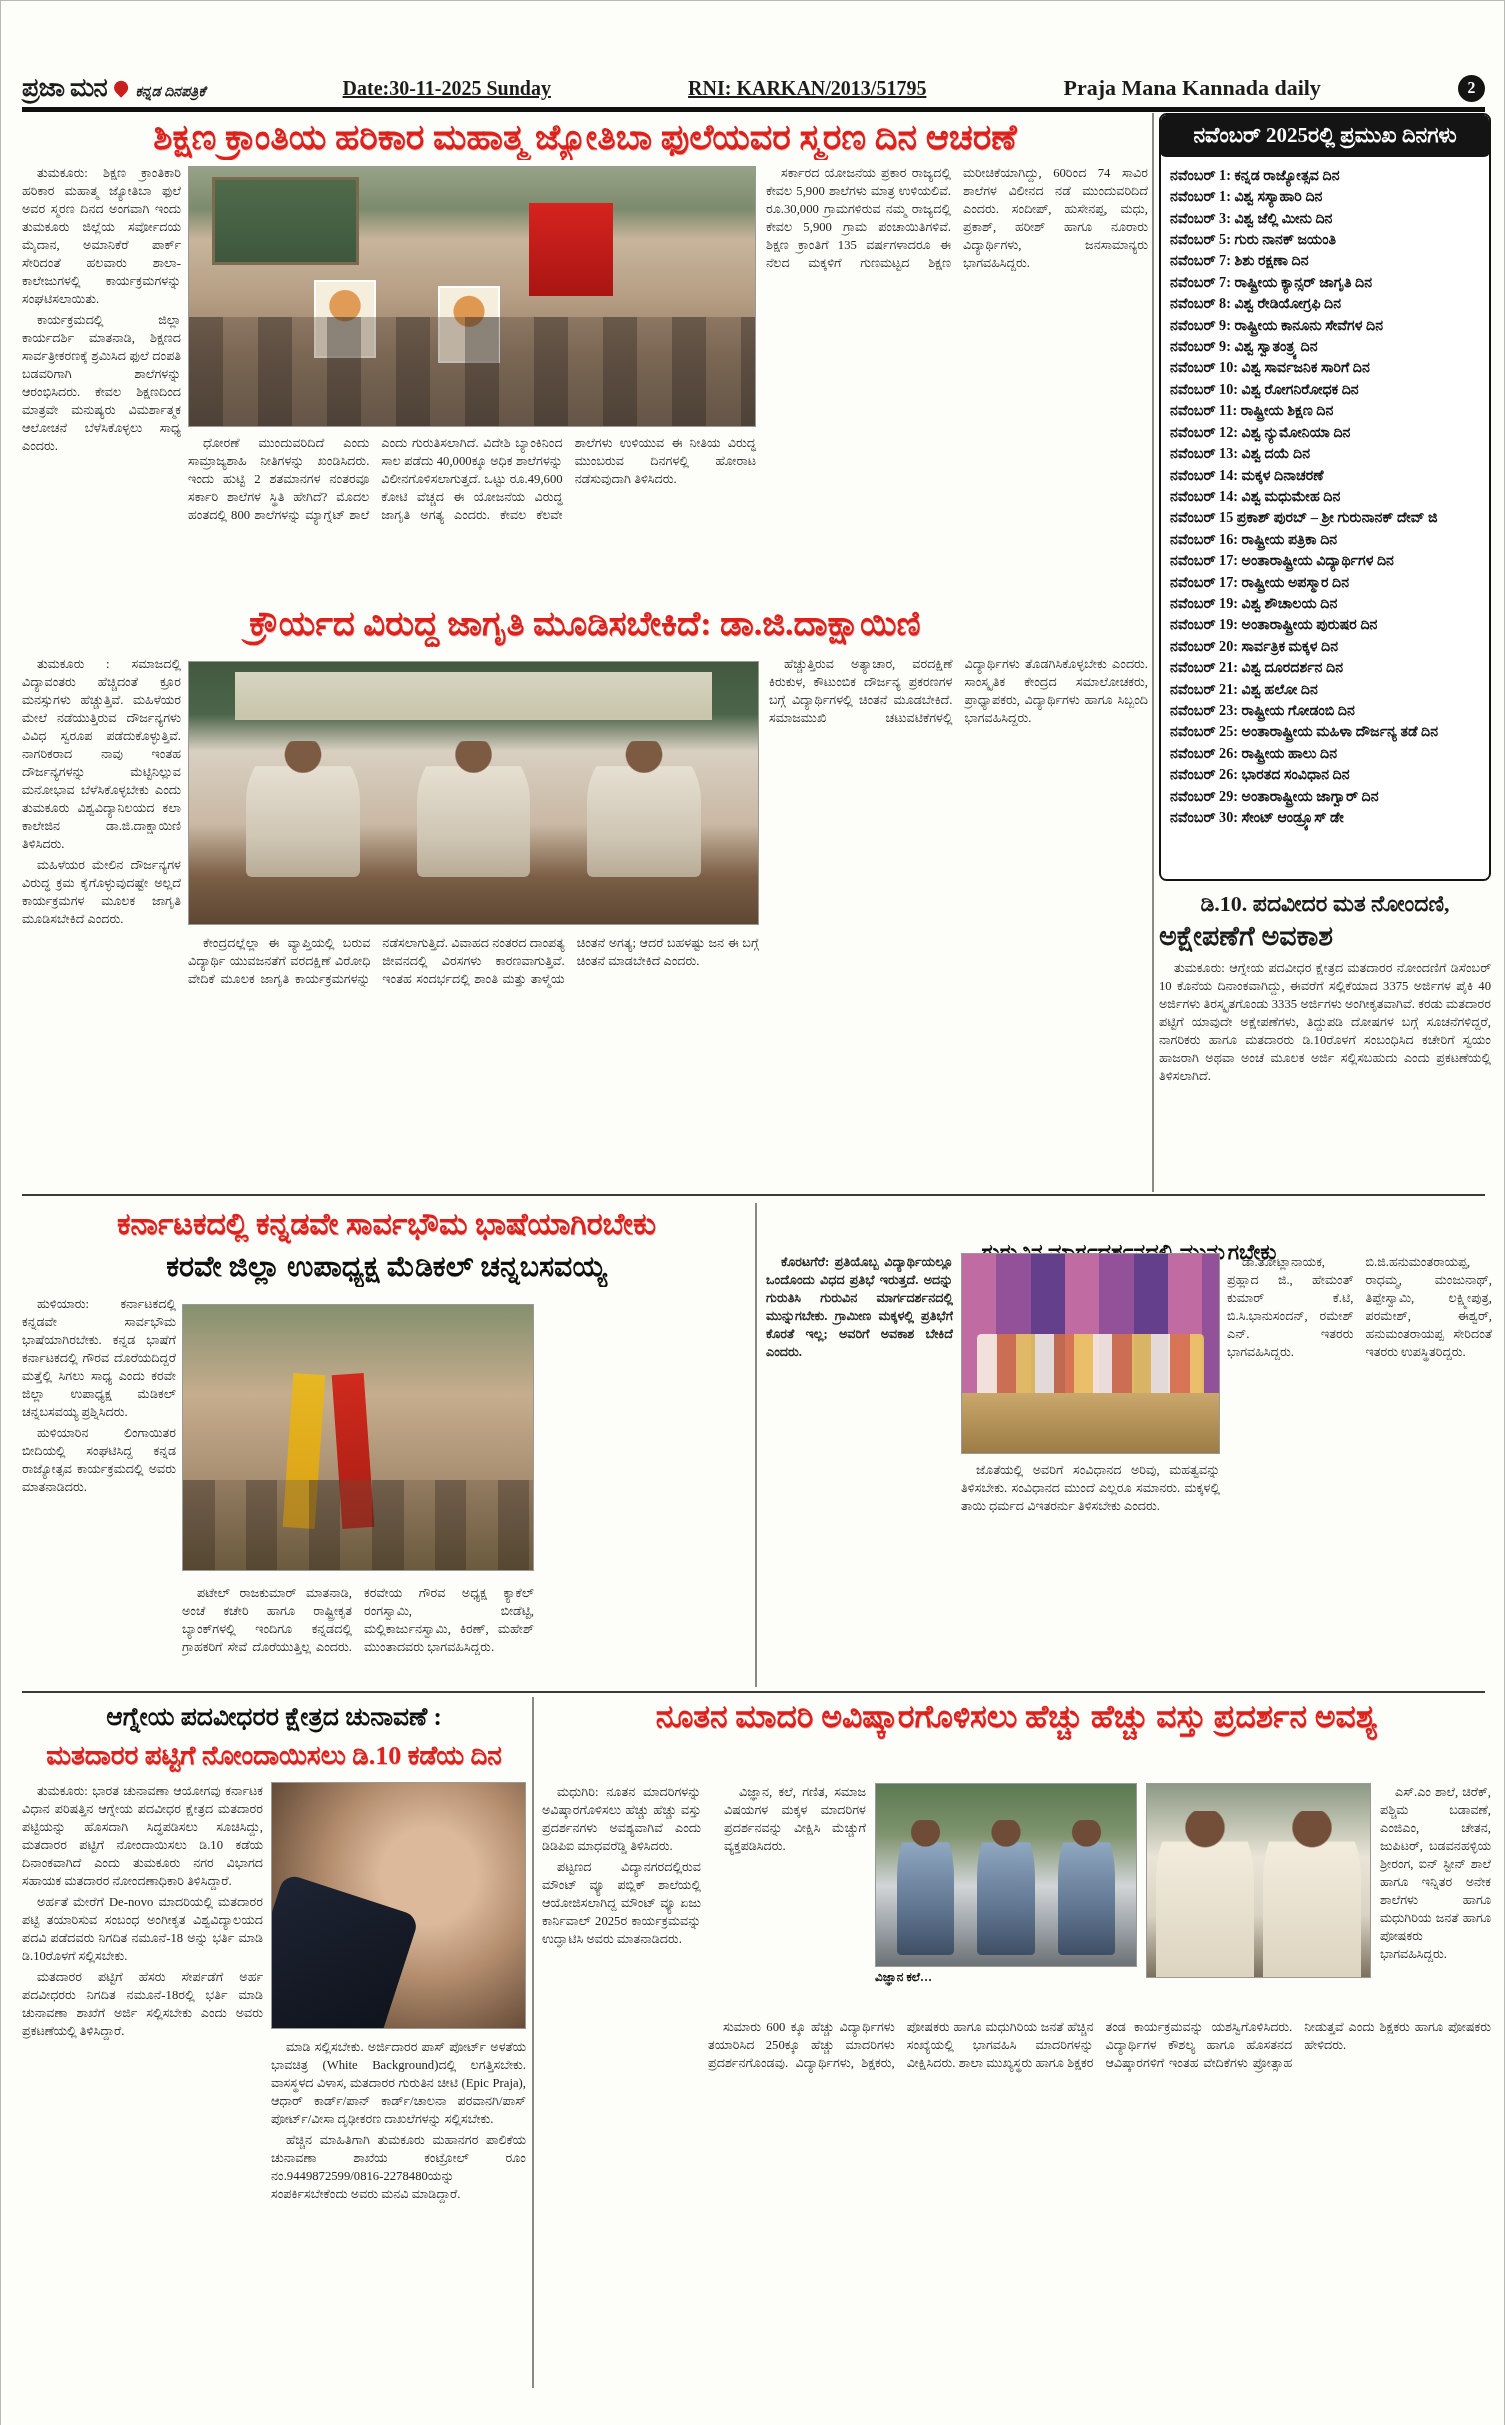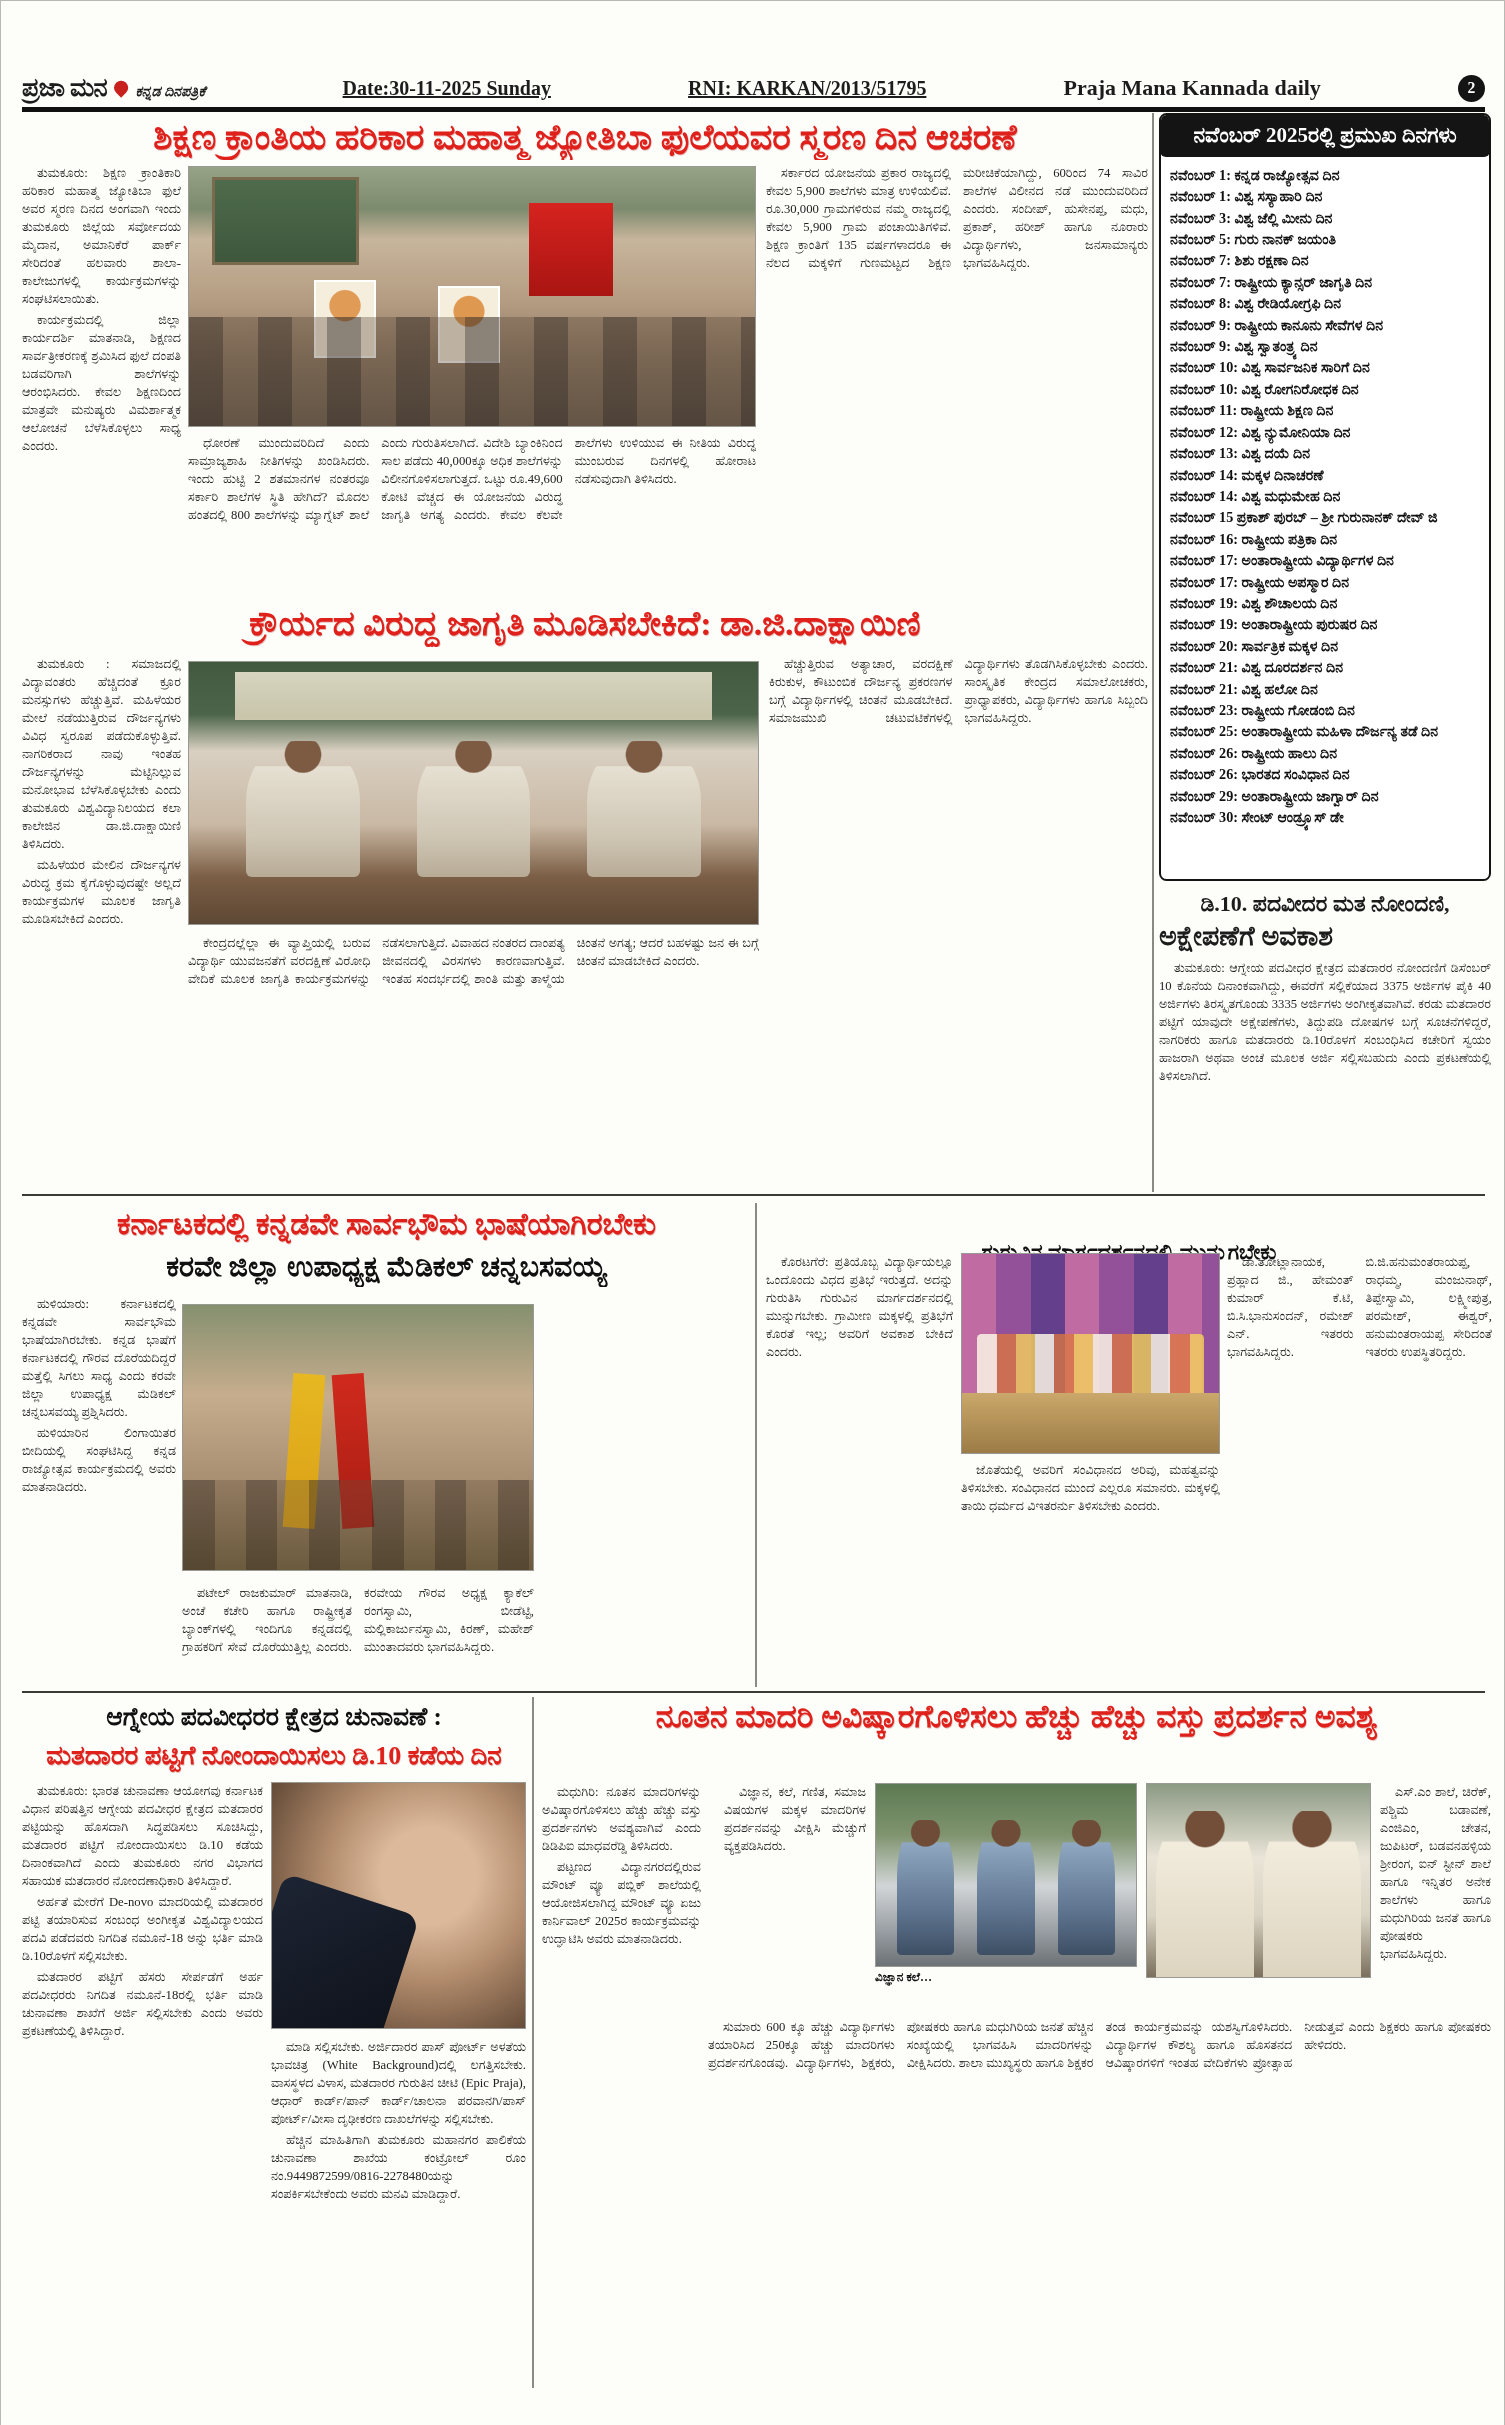--- a/index.html
+++ b/index.html
@@ -204,21 +204,21 @@
     <div class="abs btxt cols2" style="left:160px; top:289px; width:352px; height:108px;">
       <p>ಪಟೇಲ್ ರಾಜಕುಮಾರ್ ಮಾತನಾಡಿ, ಅಂಚೆ ಕಚೇರಿ ಹಾಗೂ ರಾಷ್ಟ್ರೀಕೃತ ಬ್ಯಾಂಕ್‌ಗಳಲ್ಲಿ ಇಂದಿಗೂ ಕನ್ನಡದಲ್ಲಿ ಗ್ರಾಹಕರಿಗೆ ಸೇವೆ ದೊರೆಯುತ್ತಿಲ್ಲ ಎಂದರು. ಕರವೇಯ ಗೌರವ ಅಧ್ಯಕ್ಷ ಕ್ಯಾಕೆಲ್ ರಂಗಸ್ವಾಮಿ, ಬೀಡೆಟ್ಟಿ, ಮಲ್ಲಿಕಾರ್ಜುನಸ್ವಾಮಿ, ಕಿರಣ್, ಮಹೇಶ್ ಮುಂತಾದವರು ಭಾಗವಹಿಸಿದ್ದರು.</p>
     </div>
   </div>
 
   <div class="abs vline" style="left:754px; top:1202px; height:484px;"></div>
 
   <div id="h4" class="abs head-black">ಗುರುವಿನ ಮಾರ್ಗದರ್ಶನದಲ್ಲಿ ಮುನ್ನುಗಬೇಕು</div>
 
   <div class="abs" style="left:765px; top:1252px; width:726px; height:435px;">
-    <div class="abs btxt" style="left:0; top:0; width:187px; height:435px;">
+    <div class="abs btxt" style="left:0; top:0; width:187px; height:435px;font-weight:bold;">
       <p>ಕೊರಟಗೆರೆ: ಪ್ರತಿಯೊಬ್ಬ ವಿದ್ಯಾರ್ಥಿಯಲ್ಲೂ ಒಂದೊಂದು ವಿಧದ ಪ್ರತಿಭೆ ಇರುತ್ತದೆ. ಅದನ್ನು ಗುರುತಿಸಿ ಗುರುವಿನ ಮಾರ್ಗದರ್ಶನದಲ್ಲಿ ಮುನ್ನುಗಬೇಕು. ಗ್ರಾಮೀಣ ಮಕ್ಕಳಲ್ಲಿ ಪ್ರತಿಭೆಗೆ ಕೊರತೆ ಇಲ್ಲ; ಅವರಿಗೆ ಅವಕಾಶ ಬೇಕಿದೆ ಎಂದರು.</p>
     </div>
     <div id="photo4" class="abs photo" style="left:195px; top:0; width:259px; height:201px;">
       <div class="ph-child ph4-people"></div>
       <div class="ph-child ph4-stage"></div>
     </div>
     <div class="abs btxt" style="left:195px; top:208px; width:259px; height:226px;">
       <p>ಜೊತೆಯಲ್ಲಿ ಅವರಿಗೆ ಸಂವಿಧಾನದ ಅರಿವು, ಮಹತ್ವವನ್ನು ತಿಳಿಸಬೇಕು. ಸಂವಿಧಾನದ ಮುಂದೆ ಎಲ್ಲರೂ ಸಮಾನರು. ಮಕ್ಕಳಲ್ಲಿ ತಾಯಿ ಧರ್ಮದ ವಿಇತರರ್ನು ತಿಳಿಸಬೇಕು ಎಂದರು.</p>
     </div>
     <div class="abs btxt cols2" style="left:461px; top:0; width:265px; height:435px;">

